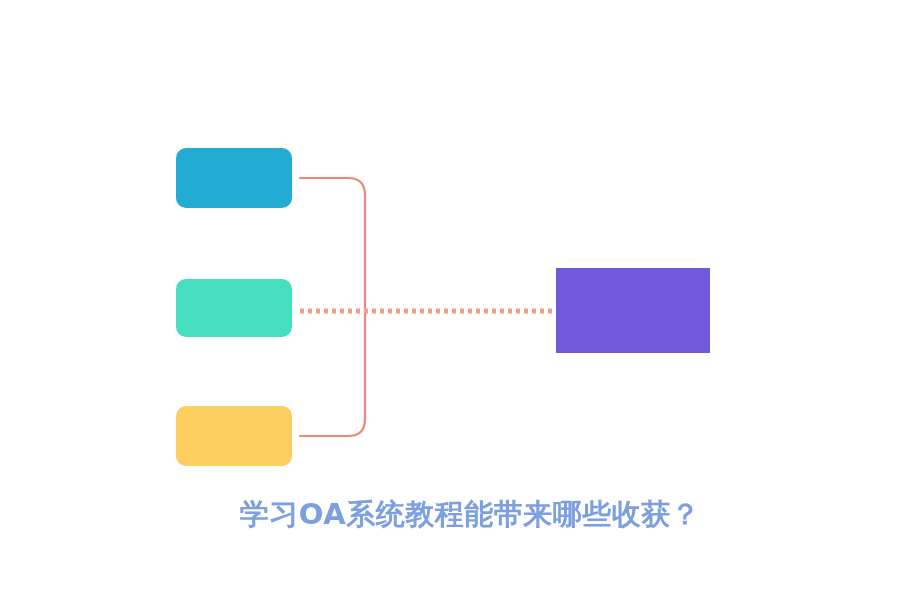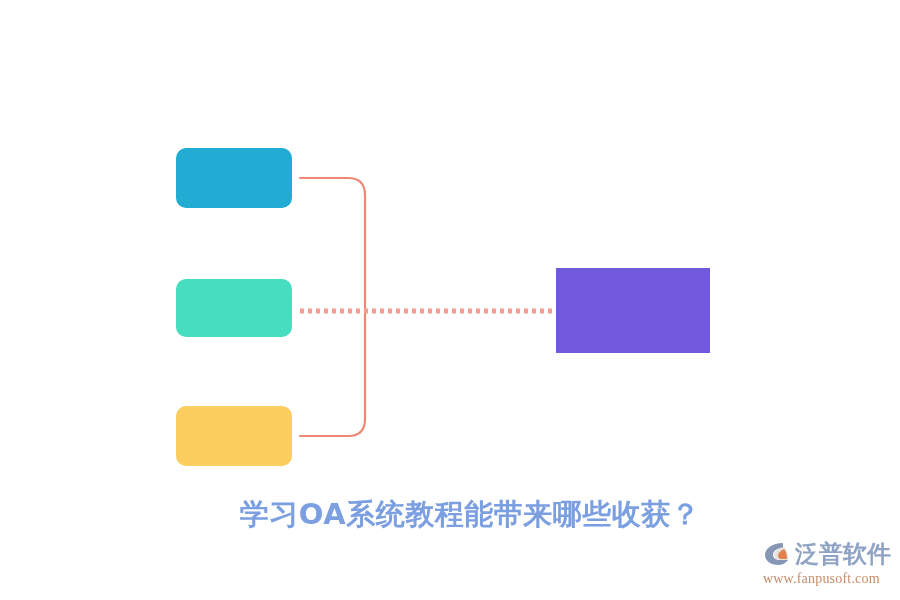--- a/index.html
+++ b/index.html
@@ -147,42 +147,14 @@
   <div class="node node-blue" style="background:#22abd3;"></div>
 
   <div class="node node-green" style="background:#45debe;"></div>
 
   <div class="node node-yellow" style="background:#fccd5f;"></div>
 
   <div class="node node-purple" style="background:#7059db;"></div>
 
   <div id="title" style="color:#7b9fe0;">学习OA系统教程能带来哪些收获？</div>
 
-  <div id="logo">
-    <div id="logo-row">
-      <svg id="logo-mark" viewBox="0 0 30 30" xmlns="http://www.w3.org/2000/svg">
-        <path d="M 21 4
-                 C 10 4 3 10 3 16
-                 C 3 22 9 26 16 26
-                 C 20 26 24 24 26 21
-                 L 18 21
-                 C 14 21 11 19 11 16
-                 C 11 12 15 9 21 9
-                 Z" fill="#8697b5"></path>
-        <path d="M 22 8
-                 C 16 9 12 12 12 16
-                 C 12 19 15 21 19 21
-                 L 26 21
-                 C 26 15 25 11 22 8
-                 Z" fill="#e8e2dc"></path>
-        <path d="M 22 10
-                 C 18 12 16 14 16 17
-                 C 16 19 18 20 20 20
-                 L 25 20
-                 C 25 16 24 12 22 10
-                 Z" fill="#e0814f"></path>
-      </svg>
-      <span id="logo-wordmark" style="color:#8fa3c4;">泛普软件</span>
-    </div>
-    <div id="logo-url" style="color:#c98b6a;">www.fanpusoft.com</div>
-  </div>
 
 </div>
 
 </body></html>

